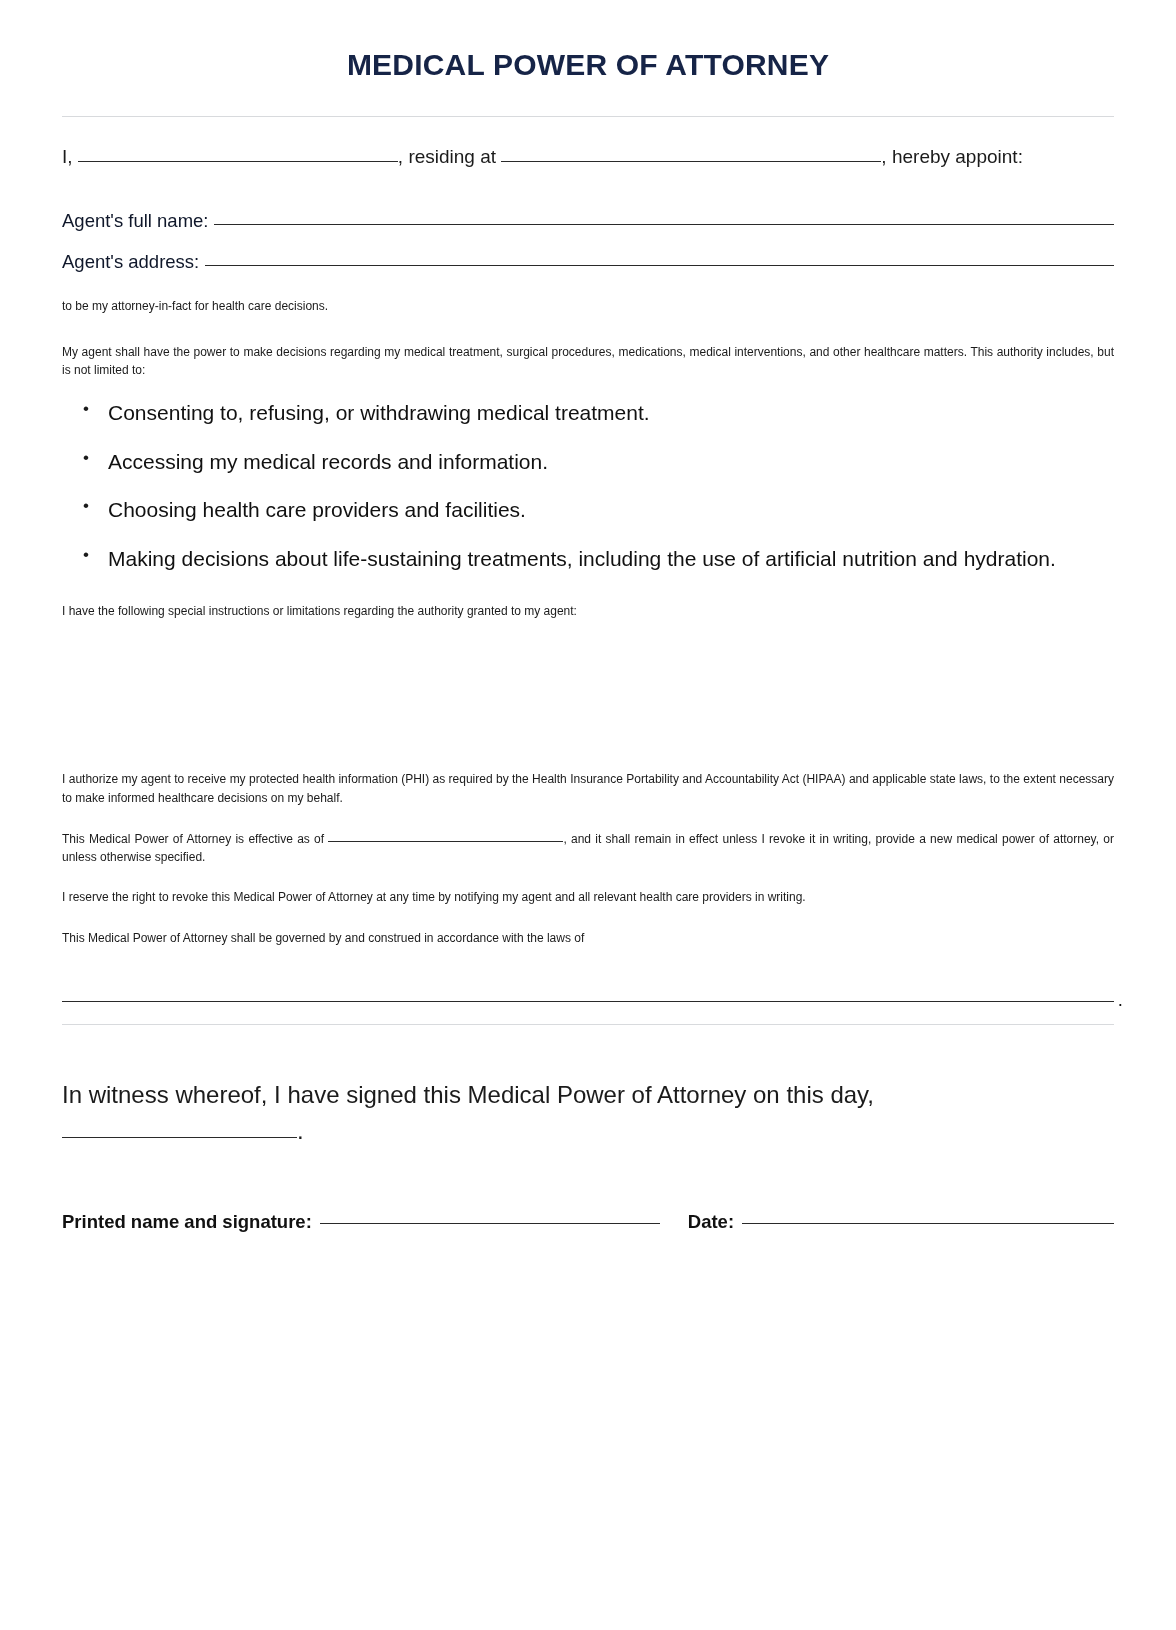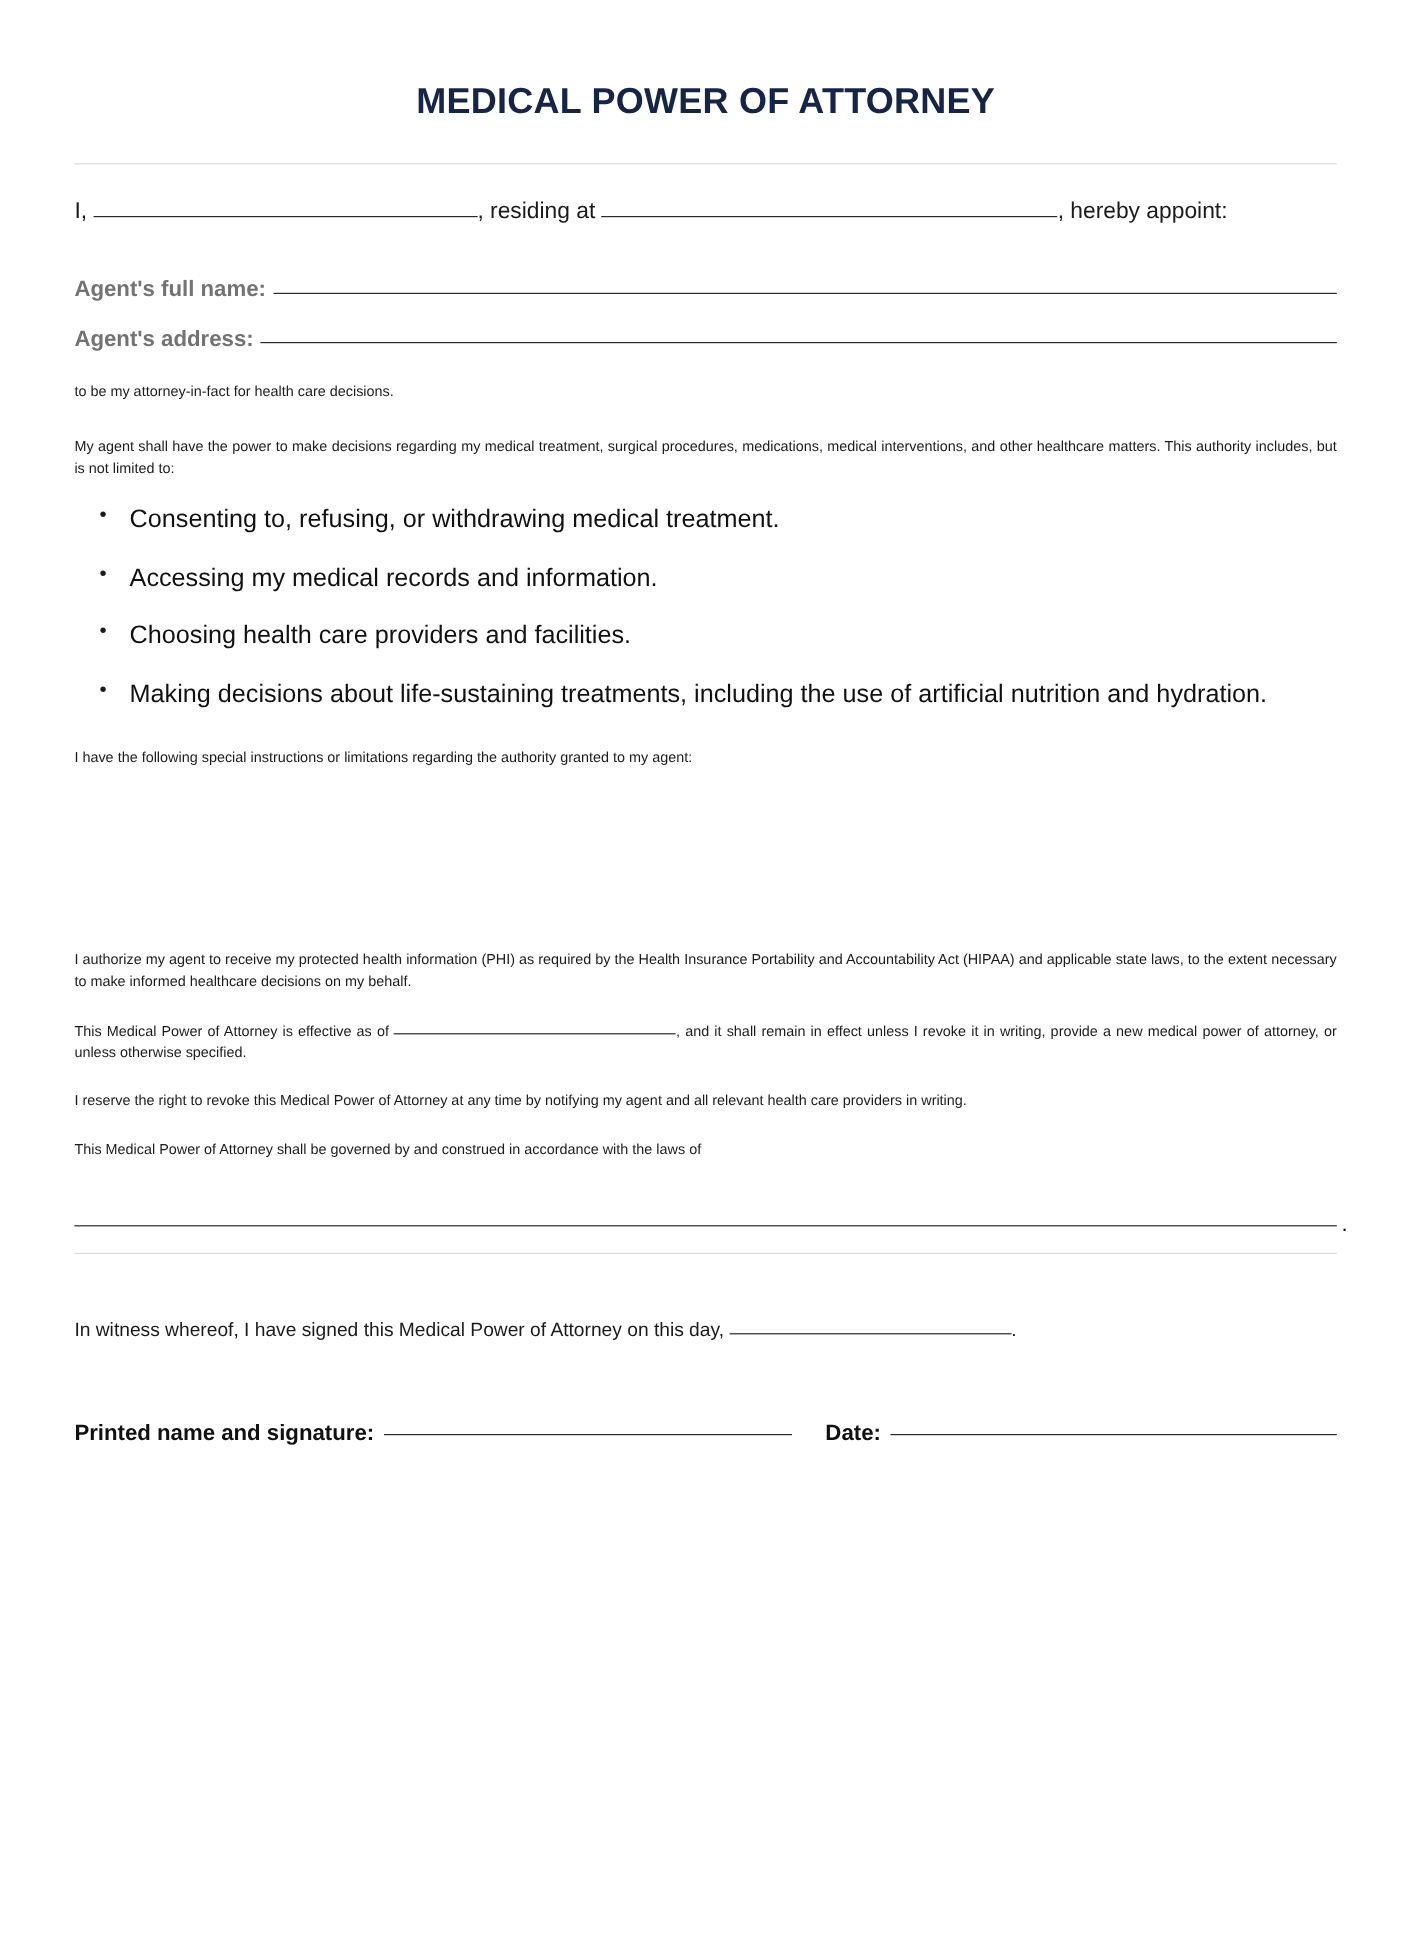--- a/index.html
+++ b/index.html
@@ -19,21 +19,21 @@
     box-sizing: border-box;
     padding: 0 62px;
     position: relative;
   }
   .doc-title {
     text-align: center;
     font-size: 30px;
     font-weight: bold;
     color: #162447;
     letter-spacing: 0.2px;
-    padding-top: 68px;
+    padding-top: 48px;
     padding-bottom: 0;
     margin: 0;
   }
   .rule {
     border: none;
     border-top: 1px solid #d8dadd;
     margin: 34px 0 0 0;
     height: 0;
   }
   .rule.bottom-sep {
@@ -56,22 +56,22 @@
   }
   .field-row {
     font-size: 18.5px;
     margin-top: 19px;
     display: flex;
     align-items: baseline;
     white-space: nowrap;
   }
   .field-row:first-of-type { margin-top: 0; }
   .field-label {
-    font-weight: bold;
-    color: #737373;
+    font-weight: normal;
+    color: #0f172a;
     flex: 0 0 auto;
   }
   .field-line {
     flex: 1 1 auto;
     border-bottom: 1.6px solid #2a2a2a;
     margin-left: 6px;
     height: 14px;
     position: relative;
     top: -2px;
   }
@@ -110,21 +110,21 @@
     position: relative;
   }
   .long-line-period {
     position: absolute;
     right: -9px;
     bottom: -10px;
     font-size: 18.5px;
   }
   .witness {
     margin-top: 52px;
-    font-size: 16px;
+    font-size: 24px;
     line-height: 1.5;
   }
   .sign-row {
     display: flex;
     align-items: flex-start;
     font-size: 18.5px;
     margin-top: 62px;
     padding-bottom: 40px;
     white-space: nowrap;
   }

